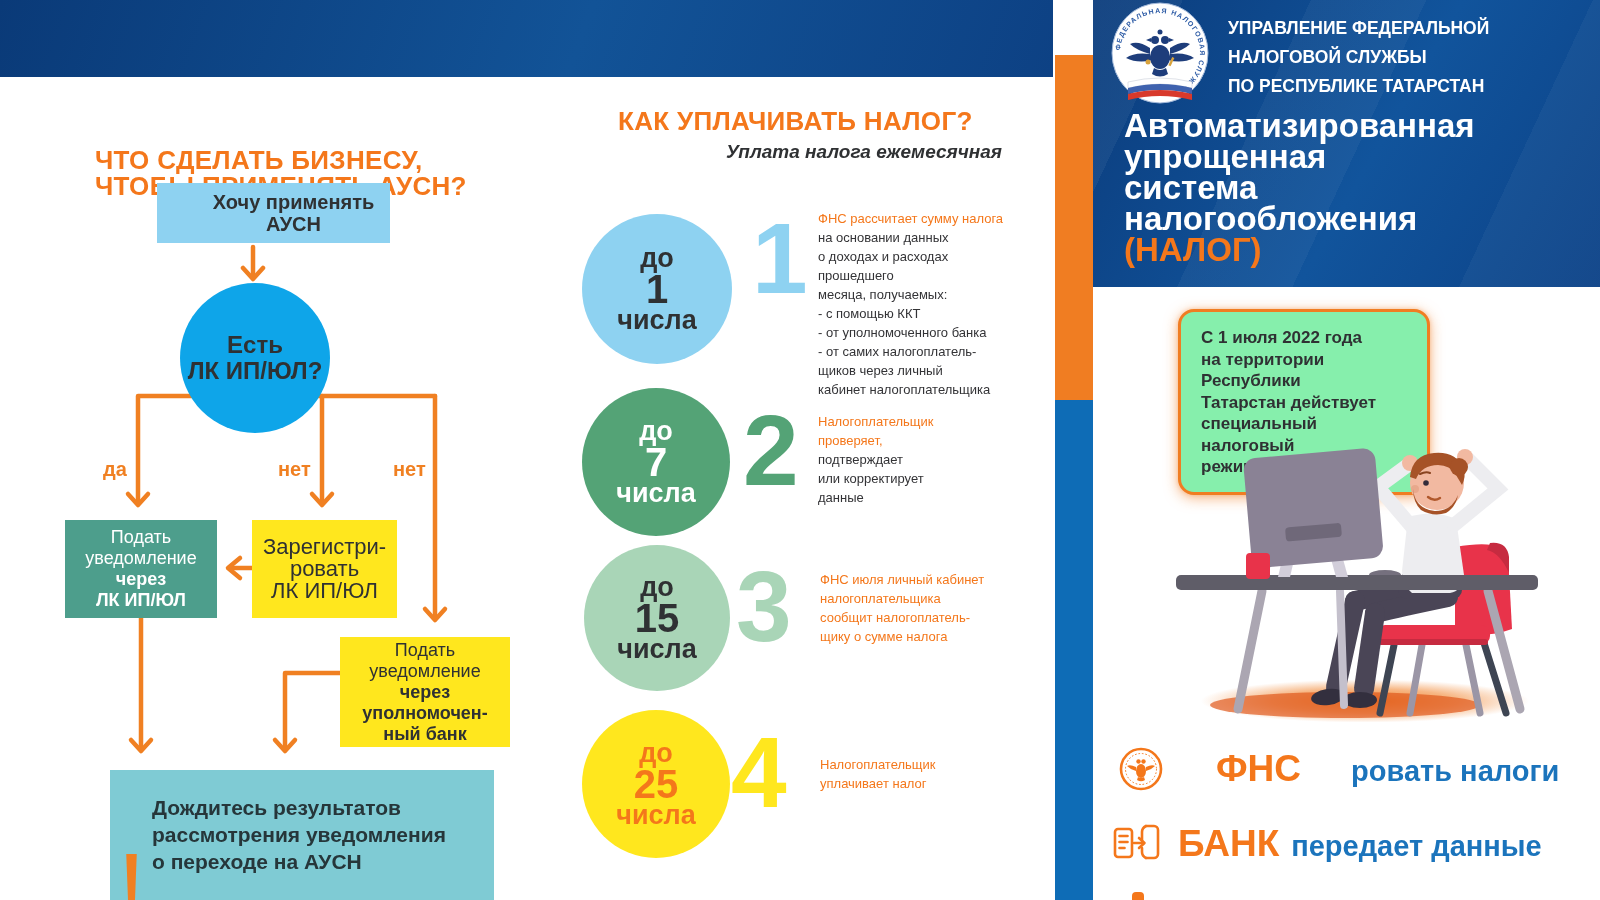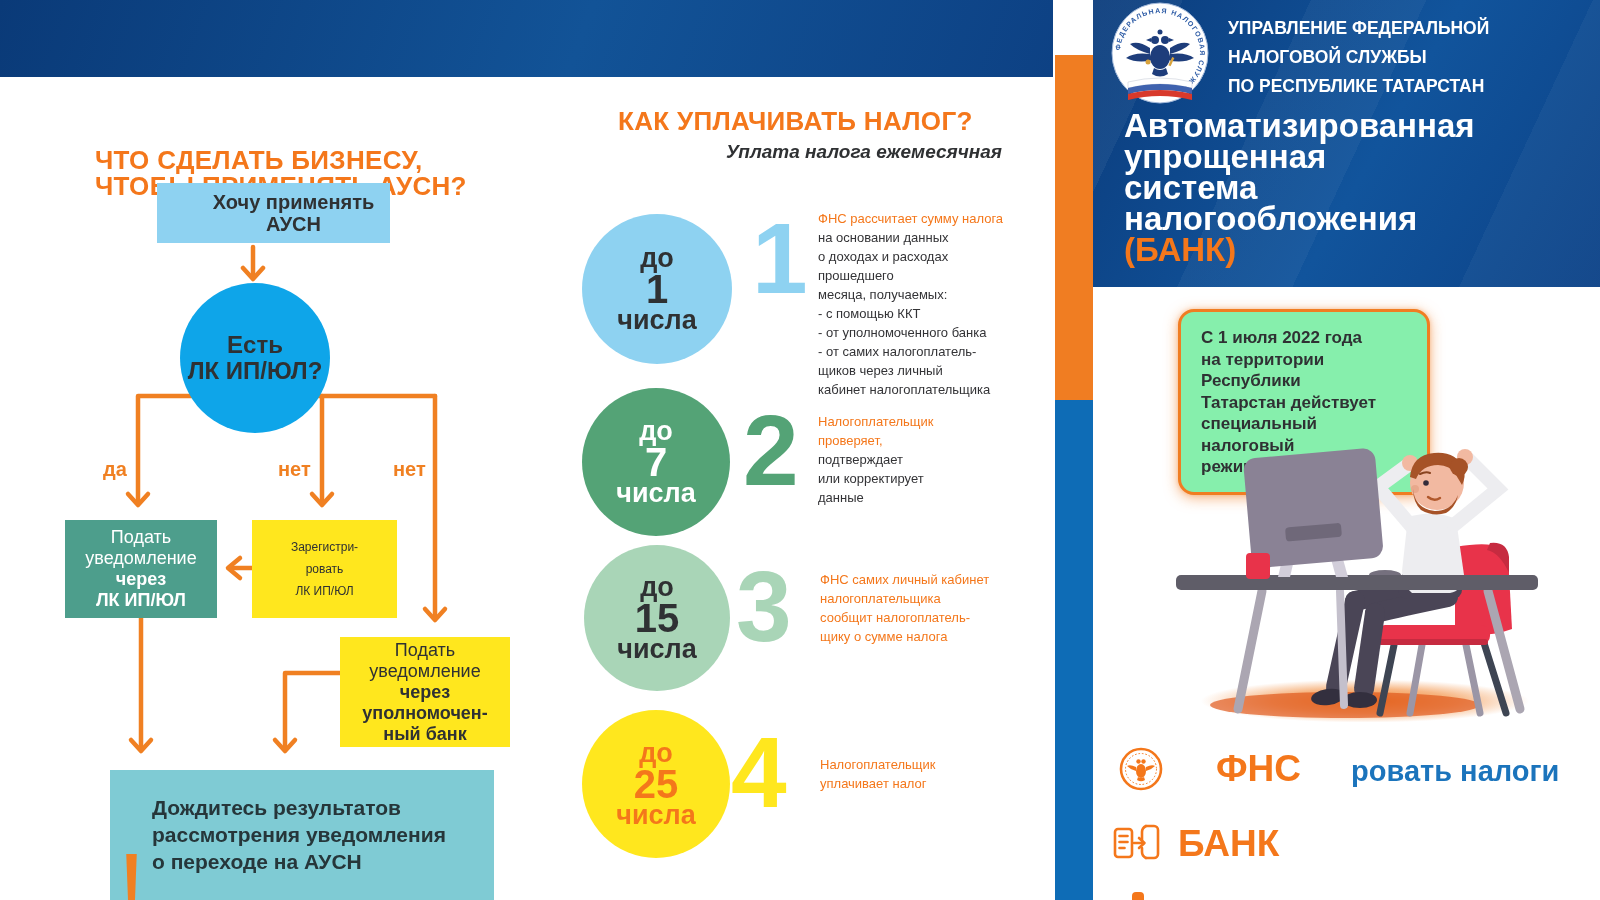--- a/index.html
+++ b/index.html
@@ -18,21 +18,21 @@
     font-weight:700;color:#f4771b;letter-spacing:.3px;margin-top:43px;}
   .flow-box{display:flex;align-items:center;justify-content:center;text-align:center;}
   .start-box{left:157px;top:183px;width:193px;height:60px;background:#8ed2f1;
     font-size:20px;line-height:22px;font-weight:700;color:#2f3133;padding-left:40px;}
   .q-circle{left:180px;top:283px;width:150px;height:150px;border-radius:50%;
     background:#0ea5e9;font-size:24px;line-height:26px;font-weight:700;color:#2f3133;}
   .flow-label{font-size:20px;font-weight:700;color:#f08022;}
   .teal-box{left:65px;top:520px;width:152px;height:98px;background:#4d9e8c;color:#fff;
     font-size:18px;line-height:21px;}
   .yellow-box1{left:252px;top:520px;width:145px;height:98px;background:#ffe71e;
-    font-size:12px;line-height:22px;color:#2f3133;}
+    font-size:22px;line-height:22px;color:#2f3133;}
   .yellow-box2{left:340px;top:637px;width:170px;height:110px;background:#ffe71e;
     font-size:18px;line-height:21px;color:#2f3133;}
   .fw-n{font-weight:400;}
   .fw-b{font-weight:700;}
   .result-box{left:110px;top:770px;width:384px;height:130px;background:#7fcbd4;
     padding:24px 20px 0 42px;box-sizing:border-box;}
   .result-title{font-size:21px;line-height:27px;font-weight:700;color:#26363a;}
   .excl{left:14px;top:84px;width:15px;height:90px;background:#f08022;
     clip-path:polygon(15% 0,85% 0,62% 100%,38% 100%);}
 
@@ -185,21 +185,21 @@
 подтверждает
 или корректирует
 данные</span></div>
 
   <div class="abs deadline c3">
     <span class="w">до</span>
     <span class="n">15</span>
     <span class="w">числа</span>
   </div>
   <div class="abs bignum n3">3</div>
-  <div class="abs step-text t3"><span class="hl pre">ФНС самих личный кабинет
+  <div class="abs step-text t3"><span class="hl pre">ФНС июля личный кабинет
 налогоплательщика
 сообщит налогоплатель-
 щику о сумме налога</span><span class="bd pre"></span></div>
 
   <div class="abs deadline c4">
     <span class="w">до</span>
     <span class="n">25</span>
     <span class="w">числа</span>
   </div>
   <div class="abs bignum n4">4</div>
@@ -241,21 +241,21 @@
   </svg>
 
   <div class="abs agency pre">УПРАВЛЕНИЕ ФЕДЕРАЛЬНОЙ
 НАЛОГОВОЙ СЛУЖБЫ
 ПО РЕСПУБЛИКЕ ТАТАРСТАН</div>
 
   <div class="abs panel-title pre"><span class="pre">Автоматизированная
 упрощенная
 система
 налогообложения
-</span><span class="orange pre">(БАНК)</span></div>
+</span><span class="orange pre">(НАЛОГ)</span></div>
 
   <div class="abs callout pre">С 1 июля 2022 года
 на территории Республики
 Татарстан действует
 специальный налоговый
 режим АУСН</div>
 
   <svg class="abs" style="left:1150px;top:425px;width:450px;height:297px" viewBox="0 0 450 297">
     <defs>
       <radialGradient id="glowG" cx="50%" cy="50%" r="50%">
@@ -349,17 +349,18 @@
           <path d="M7.5,20 h8"></path>
           <path d="M7.5,26 h5"></path>
         <path d="M34,4 h8 a4,4 0 0 1 4,4 v24 a4,4 0 0 1 -4,4 h-8"></path>
         <path d="M34,4 q-4,2 -4,6 v9"></path>
           <path d="M34,36 q-4,-2 -4,-6 v-4"></path>
         <path d="M22,21 h9"></path>
           <path d="M27,16 l5.5,5 -5.5,5"></path>
       </g>
     </svg>
     <span class="accent">БАНК</span>
+    <span class="rest">передает данные</span>
   </div>
 
   <div class="abs cut-icon"></div>
 
 </div>
 
 </body></html>

